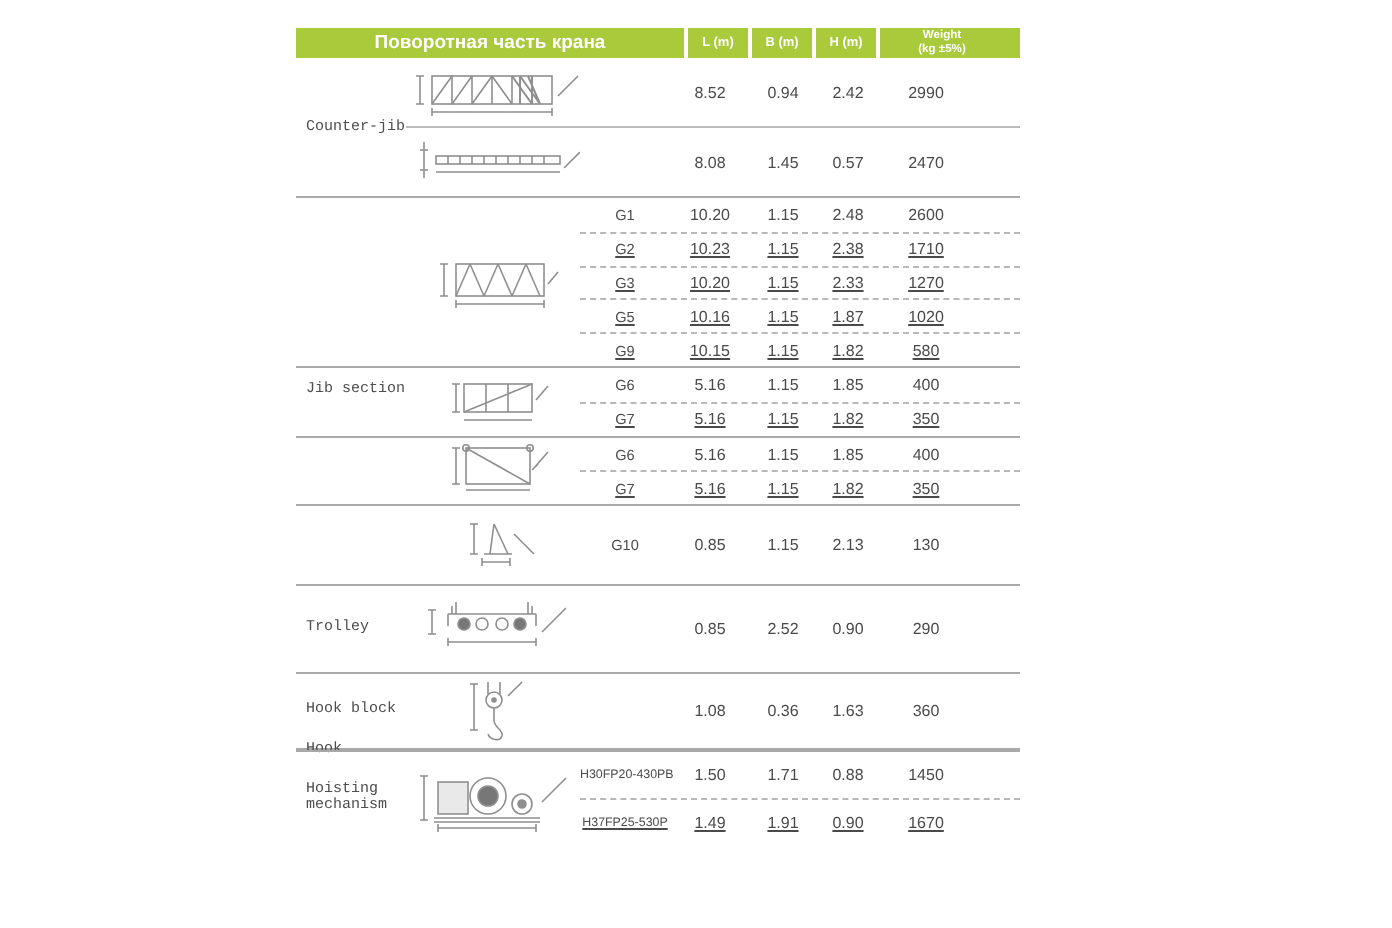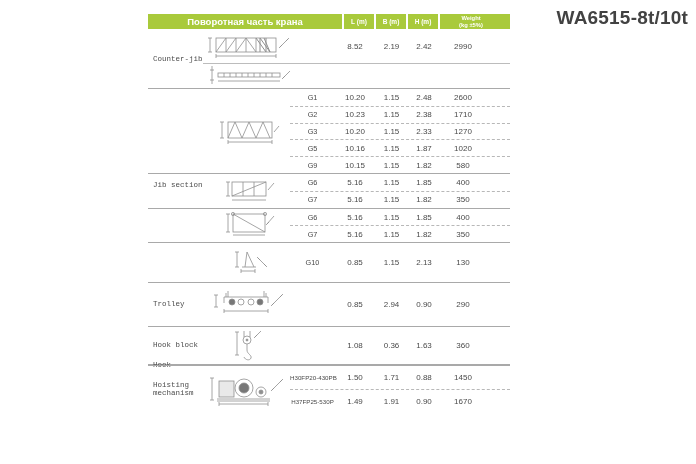--- a/index.html
+++ b/index.html
@@ -24,21 +24,21 @@
   .sec-label{
     position:absolute;left:0;top:50%;transform:translateY(-50%);
     width:55px;box-sizing:border-box;padding-left:5px;font-size:7.5px;color:#4d4d4d;font-family:Liberation Mono, monospace;
   }
   .band{display:flex;margin-left:55px;width:307px;box-sizing:border-box;}
   .band-full{display:flex;width:362px;box-sizing:border-box;}
   .band-full .spacer{width:55px;}
   .b-draw{width:87px;display:flex;align-items:center;justify-content:center;}
   .b-rows{width:220px;display:flex;flex-direction:column;justify-content:center;}
   .row{display:flex;align-items:center;box-sizing:border-box;}
-  .row + .row{border-top:1px dashed #b8b8b8;}
+  .row + .row{border-top:1px dashed #b8b8b8;text-decoration:underline;}
   .c{box-sizing:border-box;text-align:center;font-size:8px;color:#4a4a4a;white-space:nowrap;}
   .c-sub{width:45px;font-size:7.3px;}
   .c-sub.tiny{font-size:6.2px;}
   .c-l{width:40px;}
   .c-b{width:33px;}
   .c-h{width:32px;}
   .c-w{width:70px;padding-right:24px;}
   
   .line-top{border-top:1px solid #a9a9a9;}
   .inner-line{border-top:1px solid #bcbcbc;}
@@ -52,21 +52,20 @@
   .r37{height:37px;align-items:center;}
   .r36{height:36px;}
   .r235{height:23.5px;}
   svg.draw{stroke:#8f8f8f;stroke-width:0.8;fill:none;}
 </style>
 </head>
 <body>
 
 <div class="sheet">
 
-  <div class="doc-title">WA6515-8t/10t</div>
 
   <div class="tbl">
 
     <div class="ghead">
       <div class="gh gh-main">Поворотная часть крана</div>
       <div class="gh gh-s">L (m)</div>
       <div class="gh gh-s">B (m)</div>
       <div class="gh gh-s">H (m)</div>
       <div class="gh gh-w">
         <span>Weight</span>
@@ -84,35 +83,44 @@
             <path d="M12 21 L22 7 M22 7 L22 21 M22 21 L32 7 M32 7 L32 21 M32 21 L42 7 M42 7 L42 21 M42 7 L52 21 M52 7 L52 21"></path>
             <path d="M52 7 L62 21 M56 7 L56 21 M60 7 L66 21 M62 7 L62 21 M56 7 L66 21" stroke-width="1"></path>
             <path d="M12 25 L72 25 M12 23 L12 27 M72 23 L72 27"></path>
             <path d="M76 16 L84 8 M75 17 L78 14 M82 10 L85 7"></path>
           </svg>
         </div>
         <div class="b-rows">
           <div class="row h34">
             <span class="c c-sub"></span>
             <span class="c c-l">8.52</span>
-            <span class="c c-b">2.19</span>
+            <span class="c c-b">0.94</span>
             <span class="c c-h">2.42</span>
             <span class="c c-w">2990</span>
           </div>
         </div>
       </div>
       <div class="band inner-line">
         <div class="b-draw">
           <svg class="draw" width="86" height="24" viewBox="0 0 86 24">
             <path d="M8 4 L8 18 M6 6 L10 6 M6 16 L10 16 M8 2 L8 4 M8 18 L8 20"></path>
             <rect x="14" y="9" width="62" height="4"></rect>
             <path d="M20 9 L20 13 M26 9 L26 13 M32 9 L32 13 M38 9 L38 13 M44 9 L44 13 M50 9 L50 13 M56 9 L56 13 M62 9 L62 13 M68 9 L68 13"></path>
             <path d="M14 17 L76 17"></path>
             <path d="M79 14 L86 7 M78 15 L81 12"></path>
           </svg>
+        </div>
+        <div class="b-rows">
+          <div class="row h34">
+            <span class="c c-sub"></span>
+            <span class="c c-l">8.08</span>
+            <span class="c c-b">1.45</span>
+            <span class="c c-h">0.57</span>
+            <span class="c c-w">2470</span>
+          </div>
         </div>
       </div>
     </div>
 
     <div class="sec line-top">
       <div class="sec-label">Jib section</div>
 
       <div class="band-full">
         <div class="spacer"></div>
         <div class="b-draw">
@@ -258,21 +266,21 @@
             <circle cx="47" cy="15" r="3"></circle>
             <circle cx="56" cy="15" r="3" fill="#777"></circle>
             <path d="M20 24 L64 24 M20 22 L20 26 M64 22 L64 26"></path>
             <path d="M68 18 L78 8 M67 19 L70 16 M76 10 L79 7"></path>
           </svg>
         </div>
         <div class="b-rows">
           <div class="row r43">
             <span class="c c-sub"></span>
             <span class="c c-l">0.85</span>
-            <span class="c c-b">2.94</span>
+            <span class="c c-b">2.52</span>
             <span class="c c-h">0.90</span>
             <span class="c c-w">290</span>
           </div>
         </div>
       </div>
     </div>
 
     <div class="sec line-top">
       <div class="sec-label">Hook block</div>
       <div class="band">

